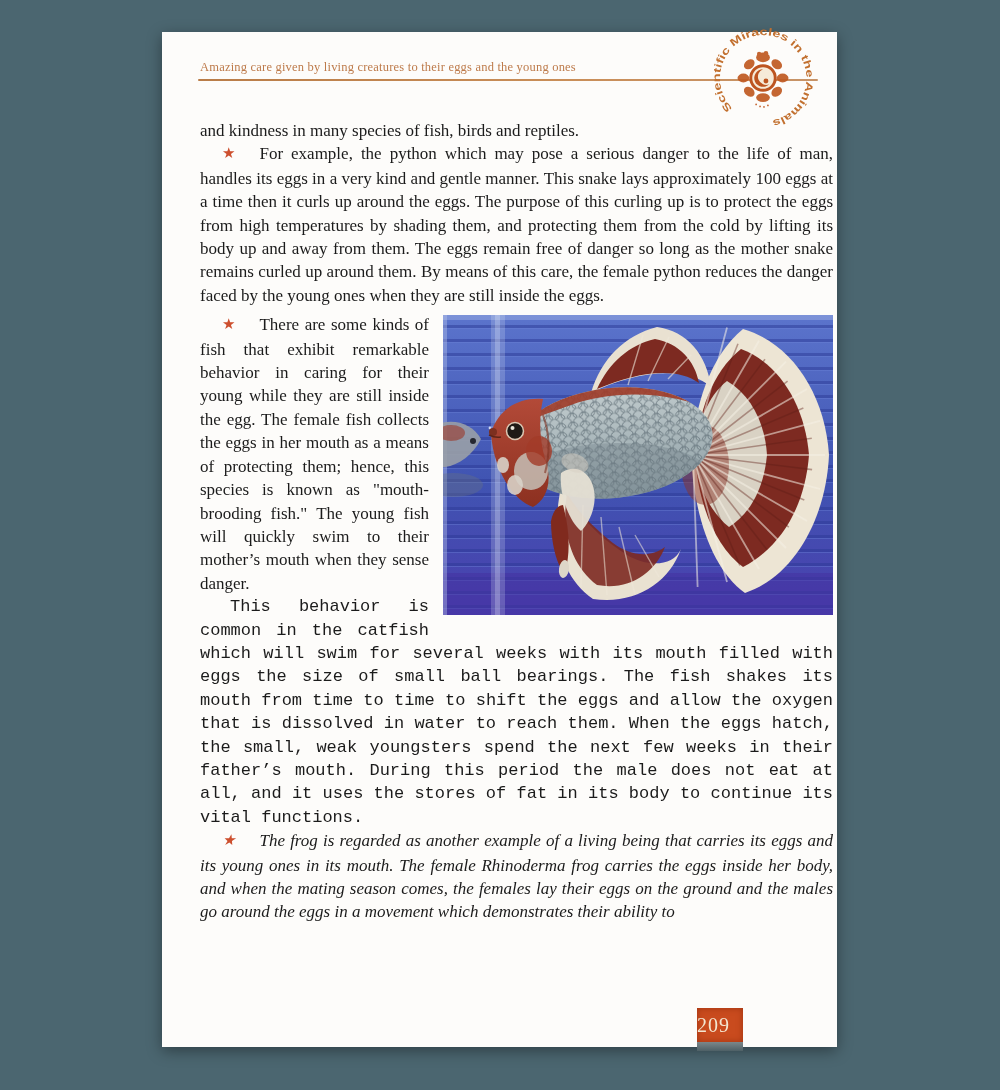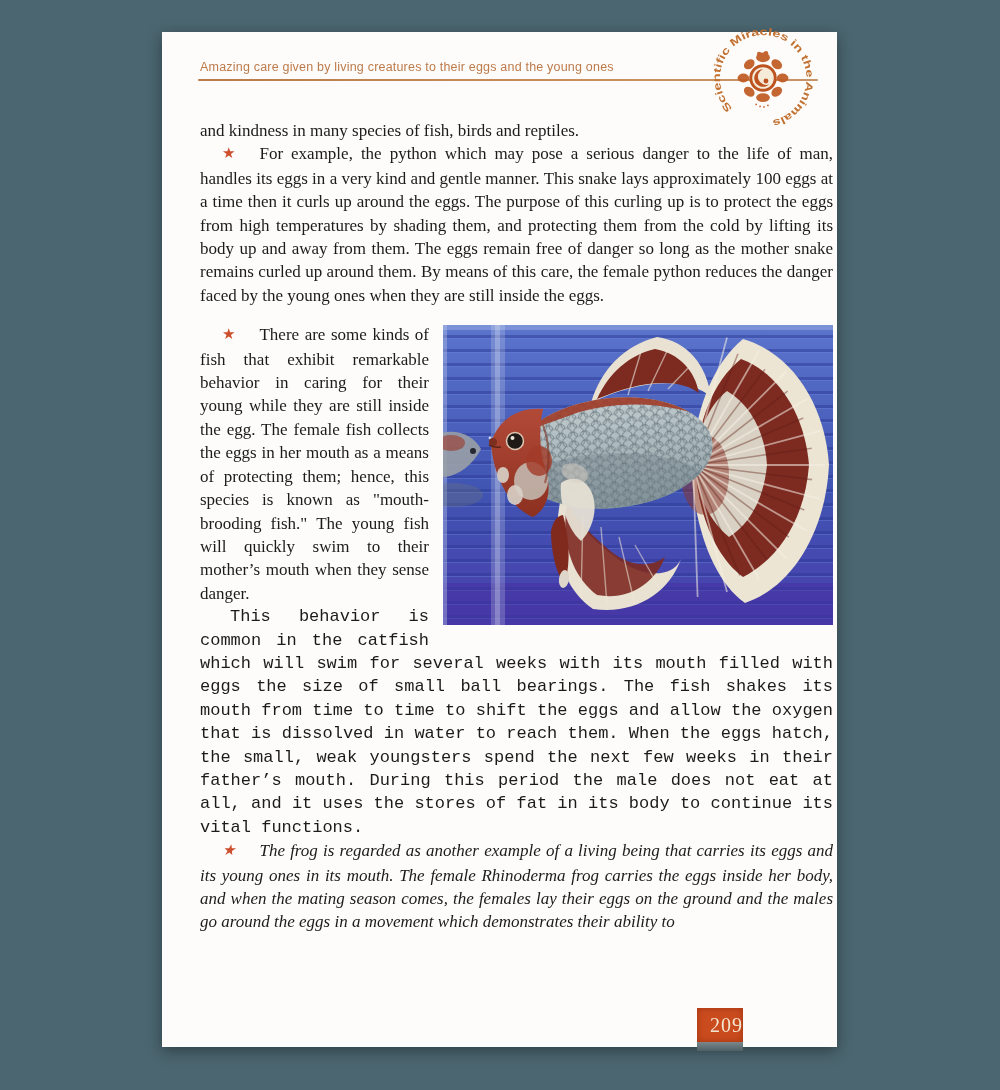--- a/index.html
+++ b/index.html
@@ -9,21 +9,21 @@
     font-family:"Liberation Serif", serif;
     overflow:hidden;
   }
   .page{
     position:absolute;left:162px;top:32px;width:675px;height:1015px;
     background:#fdfcfa;
     box-shadow:0 4px 14px rgba(0,0,0,.38);
   }
   .header-title{
     position:absolute;left:38px;top:28px;width:520px;
-    font-family:Liberation Sans, sans-serif;
+    font-family:Liberation Serif, serif;
     font-size:12.5px;color:#bd7a4a;letter-spacing:.2px;
   }
   .header-rule{
     position:absolute;left:36px;top:47px;width:620px;height:2px;
     background:linear-gradient(to right,#b97c47,#c98e58 60%,#c79367);
     border-radius:1px;
   }
   .logo{position:absolute;left:549px;top:-6px;width:104px;height:104px;}
   .content{
     position:absolute;left:38px;top:87px;width:633px;
@@ -32,30 +32,30 @@
   }
   .content p{margin:0;}
   .p-right{margin-right:100px;}
   .mt8{margin-top:8px;}  .mt4{margin-top:4px;}  .mt9{margin-top:9px;font-style:italic;}
   .star-par{text-indent:22px;}
   .plain-indent{text-indent:30px;font-family:Liberation Mono, monospace;}
   .star{
     color:#cd4f2e;font-size:15px;display:inline-block;
     margin-right:24px;text-indent:0;transform:translateY(-1px);
   }
-  .wrap{margin-top:16px;}
+  .wrap{margin-top:6px;}
   .photo{
     float:right;width:390px;height:300px;margin:2px 0 10px 14px;
     padding:0;display:block;
   }
   .photo svg{display:block;}
   .pagenum{
     position:absolute;left:535px;top:976px;width:46px;height:34px;
     background:#c94b1e;color:#f3e6d0;font-size:20px;line-height:34px;
-    text-align:right;letter-spacing:1px;
+    text-align:left;letter-spacing:1px;
     box-shadow:inset 0 0 6px rgba(120,30,5,.5);
   }
   .pagenum-strip{
     position:absolute;left:535px;top:1010px;width:46px;height:9px;
     background:linear-gradient(#7b878a,#4e6066);
   }
   .clearfix::after{content:"";display:block;clear:both;}
 </style>
 </head>
 <body>

